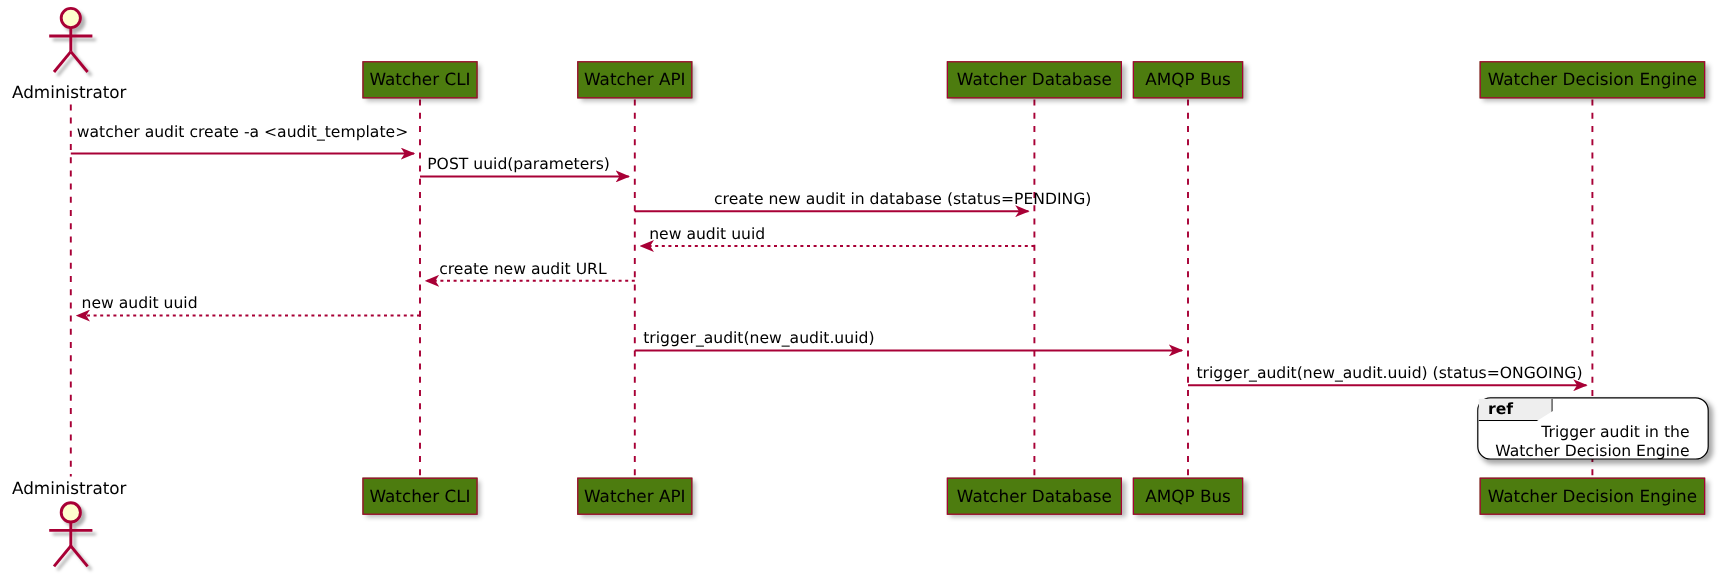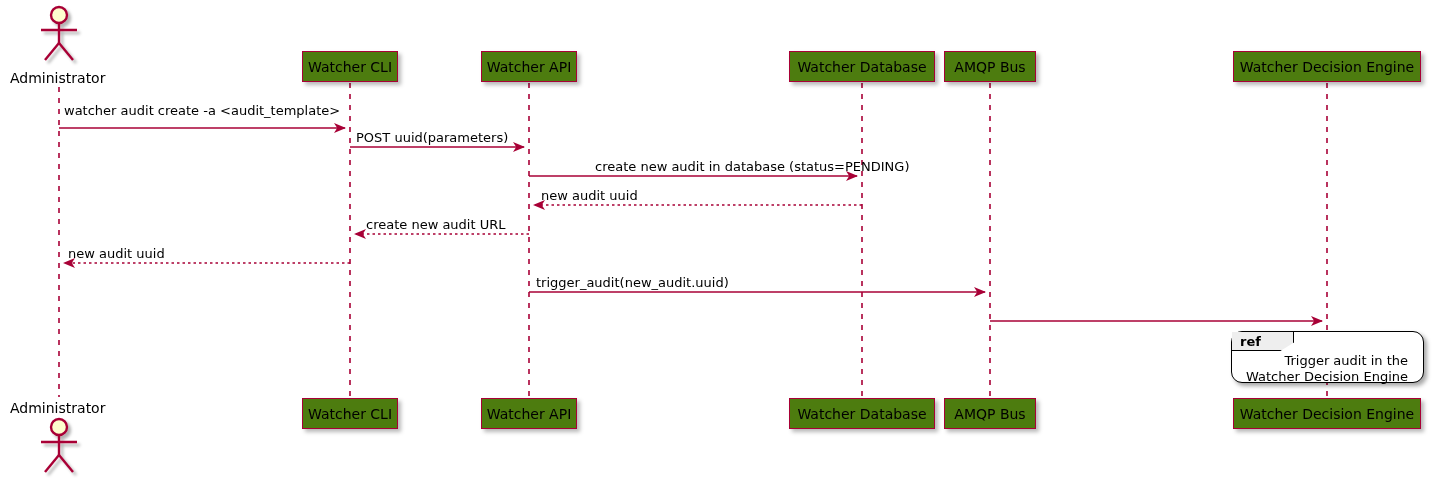--- a/index.html
+++ b/index.html
@@ -180,20 +180,21 @@
     <span>Watcher Decision Engine</span>
   </div>
 
   <div class="msg-label" style="left:64px; top:104px;text-align:center;">watcher audit create -a &lt;audit_template&gt;</div>
   <div class="msg-label" style="left:356px; top:131px;">POST uuid(parameters)</div>
   <div class="msg-label" style="left:556px; top:160px;margin-left:39px;">create new audit in database (status=PENDING)</div>
   <div class="msg-label" style="left:541px; top:189px;">new audit uuid</div>
   <div class="msg-label" style="left:366px; top:218px;">create new audit URL</div>
   <div class="msg-label" style="left:68px; top:247px;">new audit uuid</div>
   <div class="msg-label" style="left:536px; top:276px;">trigger_audit(new_audit.uuid)</div>
+  <div class="msg-label" style="left:997px; top:305px;">trigger_audit(new_audit.uuid) (status=ONGOING)</div>
 
   <div class="ref-box" style="left:1231px; top:331px; width:193px; height:52px;border-radius:11px;">
     <div class="ref-tab">ref</div>
     <div class="ref-body">
       <div>Trigger audit in the</div>
       <div>Watcher Decision Engine</div>
     </div>
   </div>
 
 </div>

